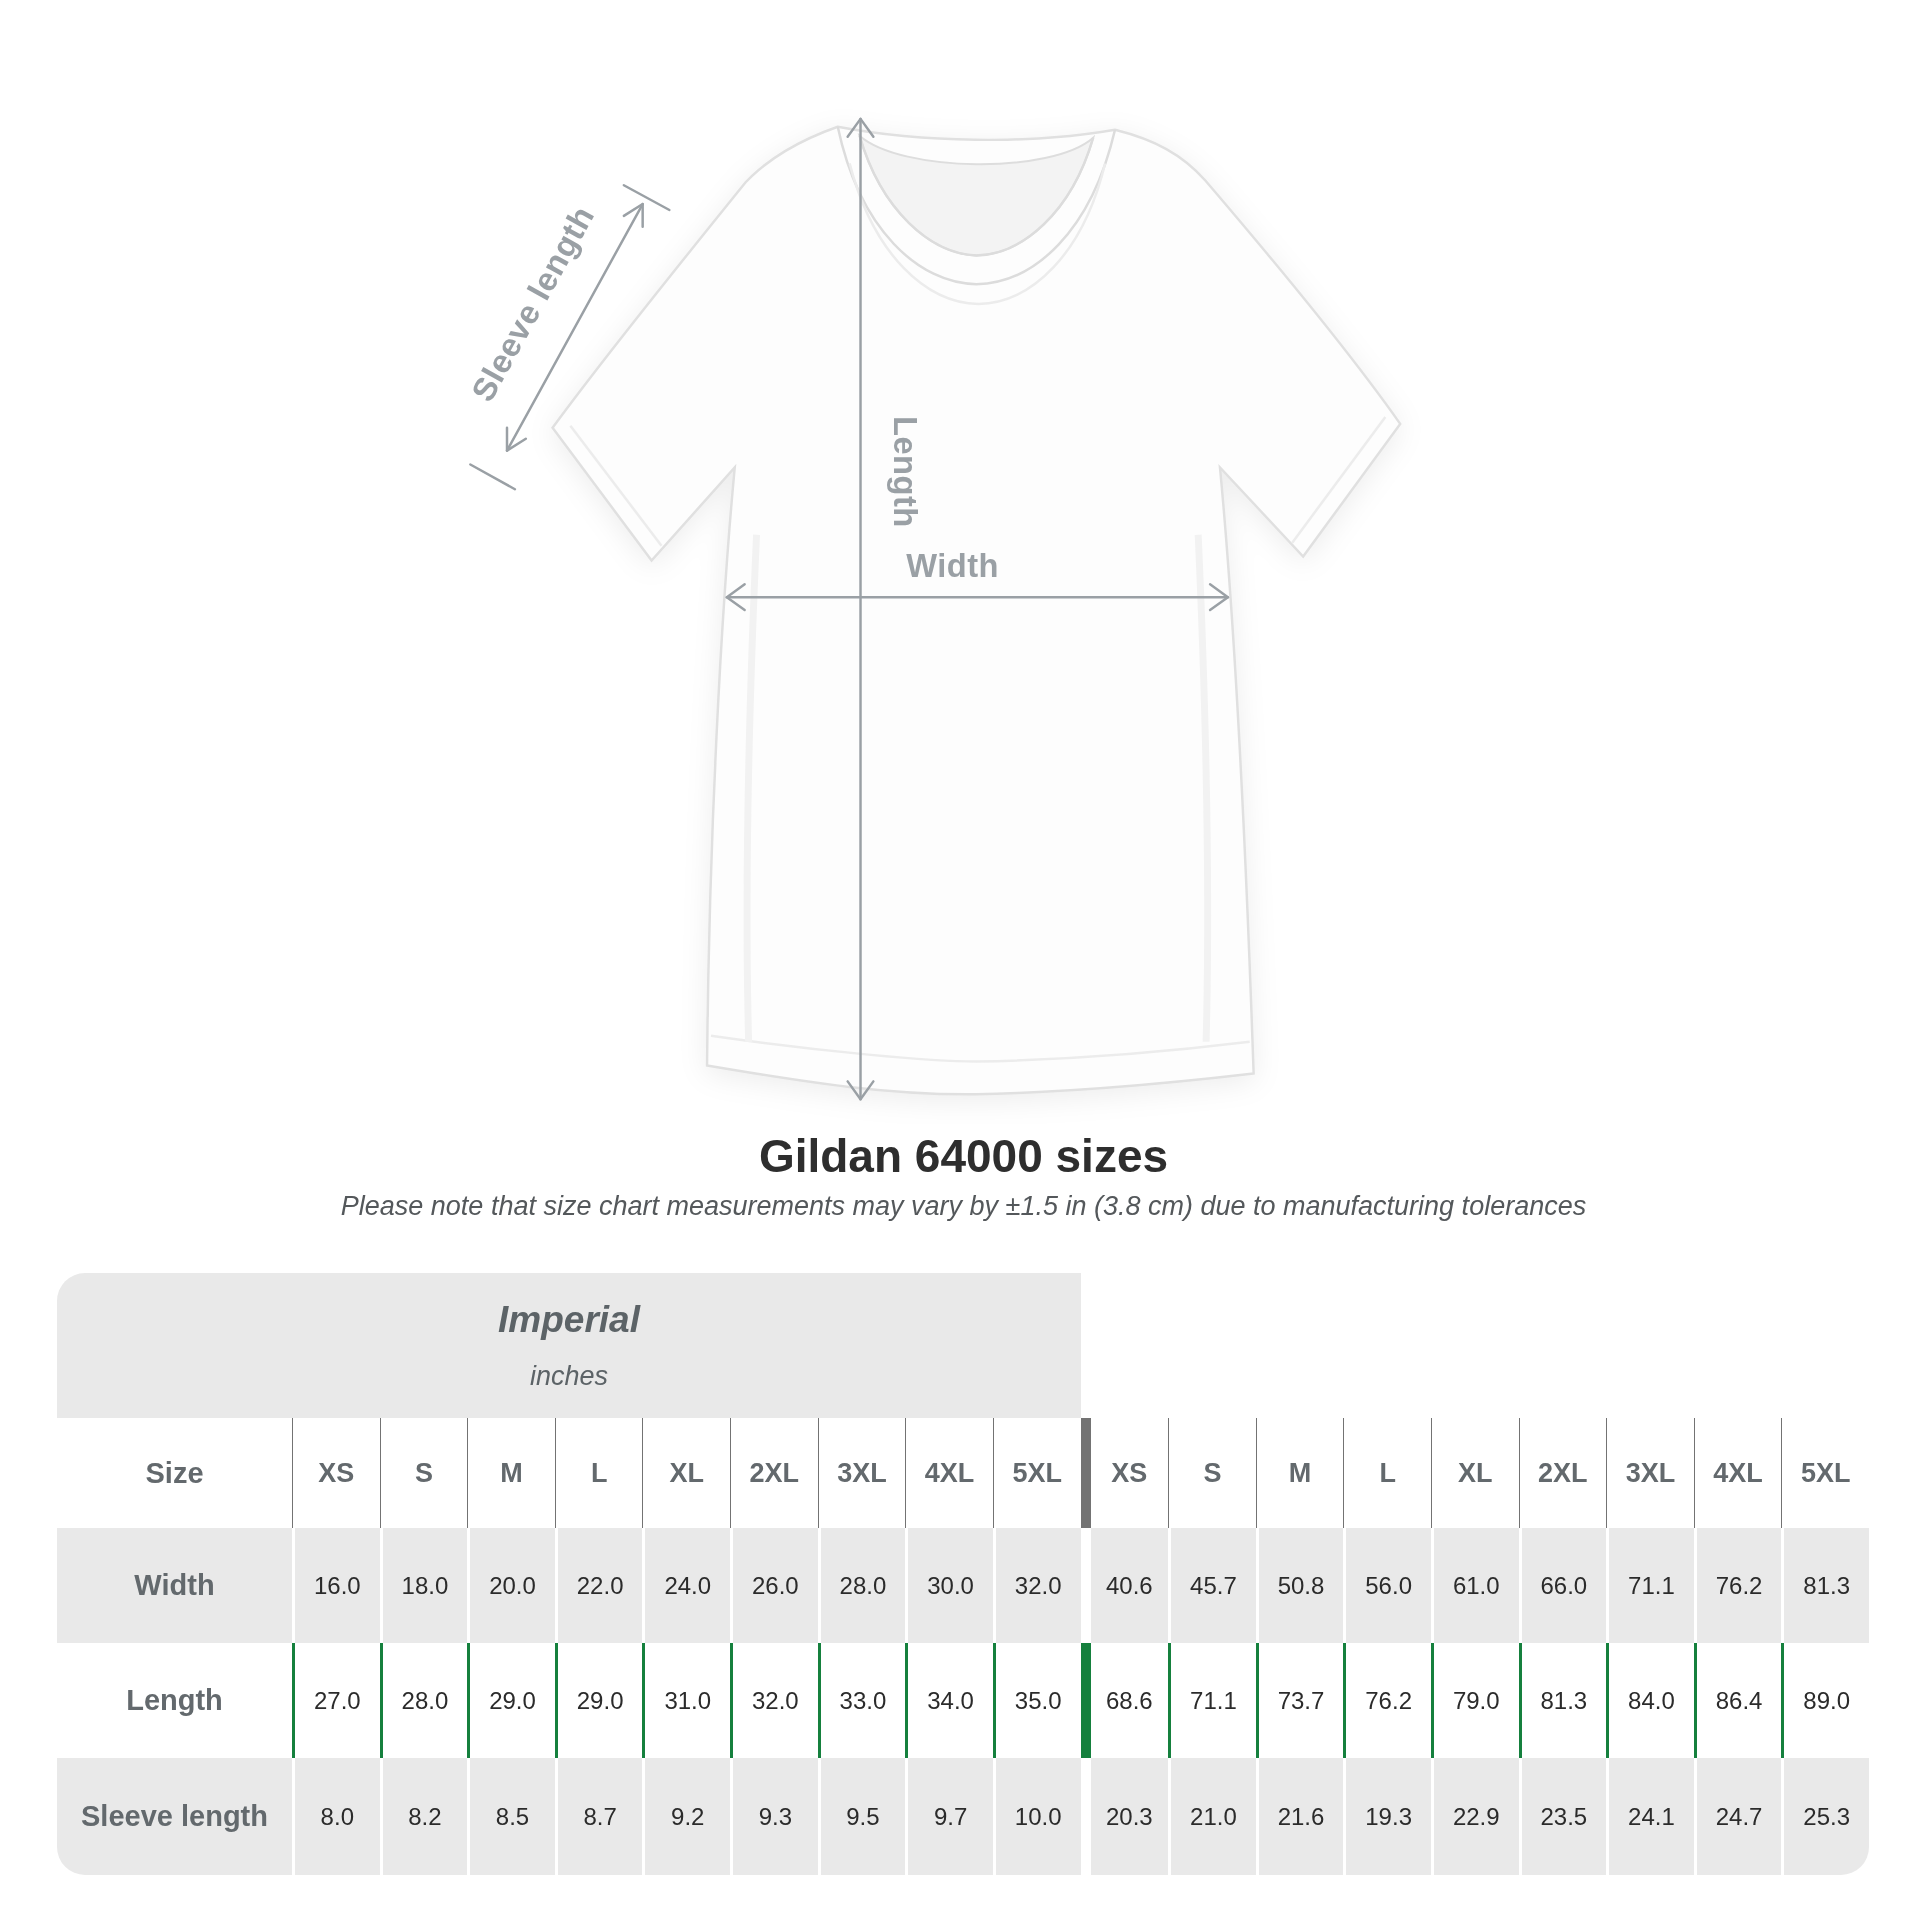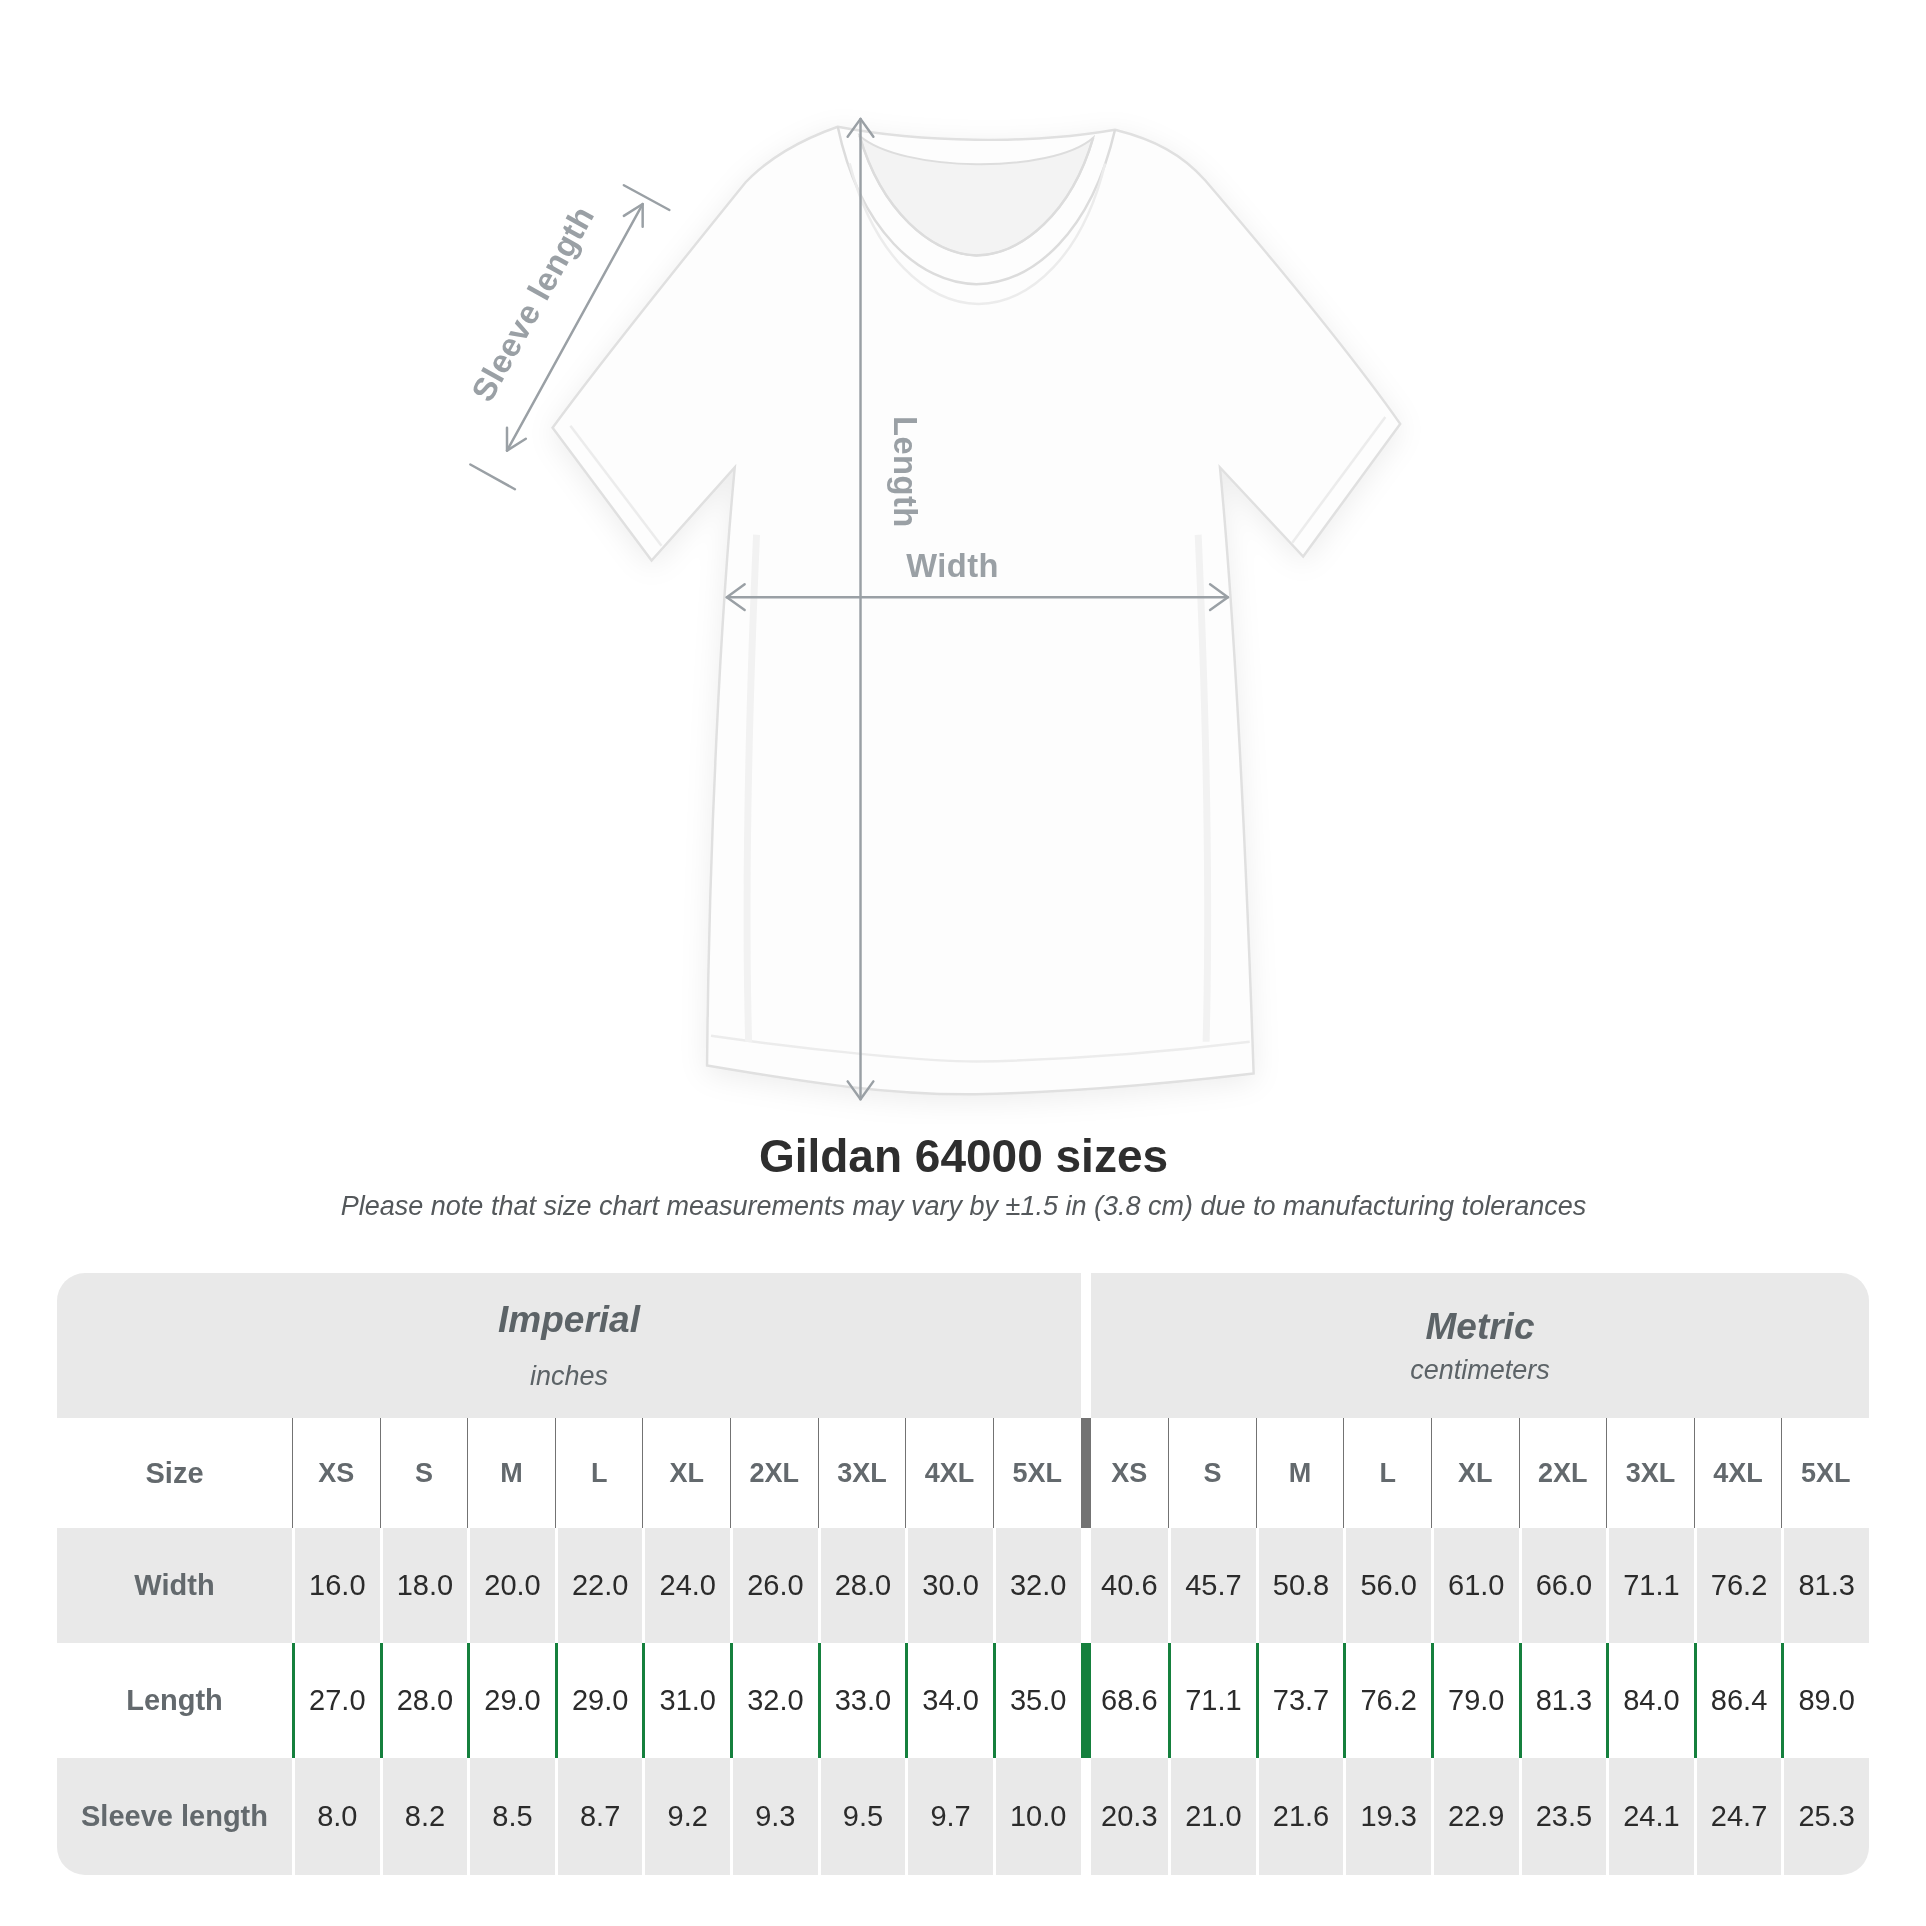--- a/index.html
+++ b/index.html
@@ -29,21 +29,21 @@
   .band.metric{border-top-right-radius:28px;border-left:10px solid #ffffff;}
   .band-title{font-size:37px;font-weight:700;font-style:italic;color:#5c6367;}
   .band-sub{font-size:27px;font-style:italic;color:#5c6367;}
   .trow{display:grid;grid-template-columns:235px repeat(18,1fr);}
   .row-size{height:110px;}
   .row-data{height:115px;}
   .row-last{height:117px;}
   .cell{display:flex;align-items:center;justify-content:center;box-sizing:border-box;}
   .label-cell{font-size:29px;font-weight:700;color:#63696d;}
   .size-cell{font-size:27px;font-weight:700;color:#63696d;}
-  .value-cell{font-size:29px;font-weight:400;color:#2b2b2b;}
+  .value-cell{font-size:24px;font-weight:400;color:#2b2b2b;}
   .row-size .cell{background:#ffffff;}
   .row-size .cell + .cell{border-left:1px solid #737373;}
   .row-gray .cell{background:#e9e9e9;}
   .row-gray .cell + .cell{border-left:3px solid #ffffff;}
   .row-white .cell{background:#ffffff;}
   .row-white .cell + .cell{border-left:3px solid #15803d;}
   .trow .cell.mid{border-left-width:10px;}
   .row-last .cell:first-child{border-bottom-left-radius:28px;}
   .row-last .cell:last-child{border-bottom-right-radius:28px;}
 </style>
@@ -103,24 +103,20 @@
 </svg>
 
 <div class="page-title">Gildan 64000 sizes</div>
 <div class="page-subtitle">Please note that size chart measurements may vary by ±1.5 in (3.8 cm) due to manufacturing tolerances</div>
 
 <div class="size-table">
   <div class="header-band">
     <div class="band imperial">
       <div class="band-title">Imperial</div>
       <div class="band-sub">inches</div>
-    </div>
-    <div class="band metric">
-      <div class="band-title">Metric</div>
-      <div class="band-sub">centimeters</div>
     </div>
   </div>
   <div class="trow row-size" id="size-row">
       <div class="cell label-cell">Size</div>
       <div class="cell size-cell">XS</div>
       <div class="cell size-cell">S</div>
       <div class="cell size-cell">M</div>
       <div class="cell size-cell">L</div>
       <div class="cell size-cell">XL</div>
       <div class="cell size-cell">2XL</div>

